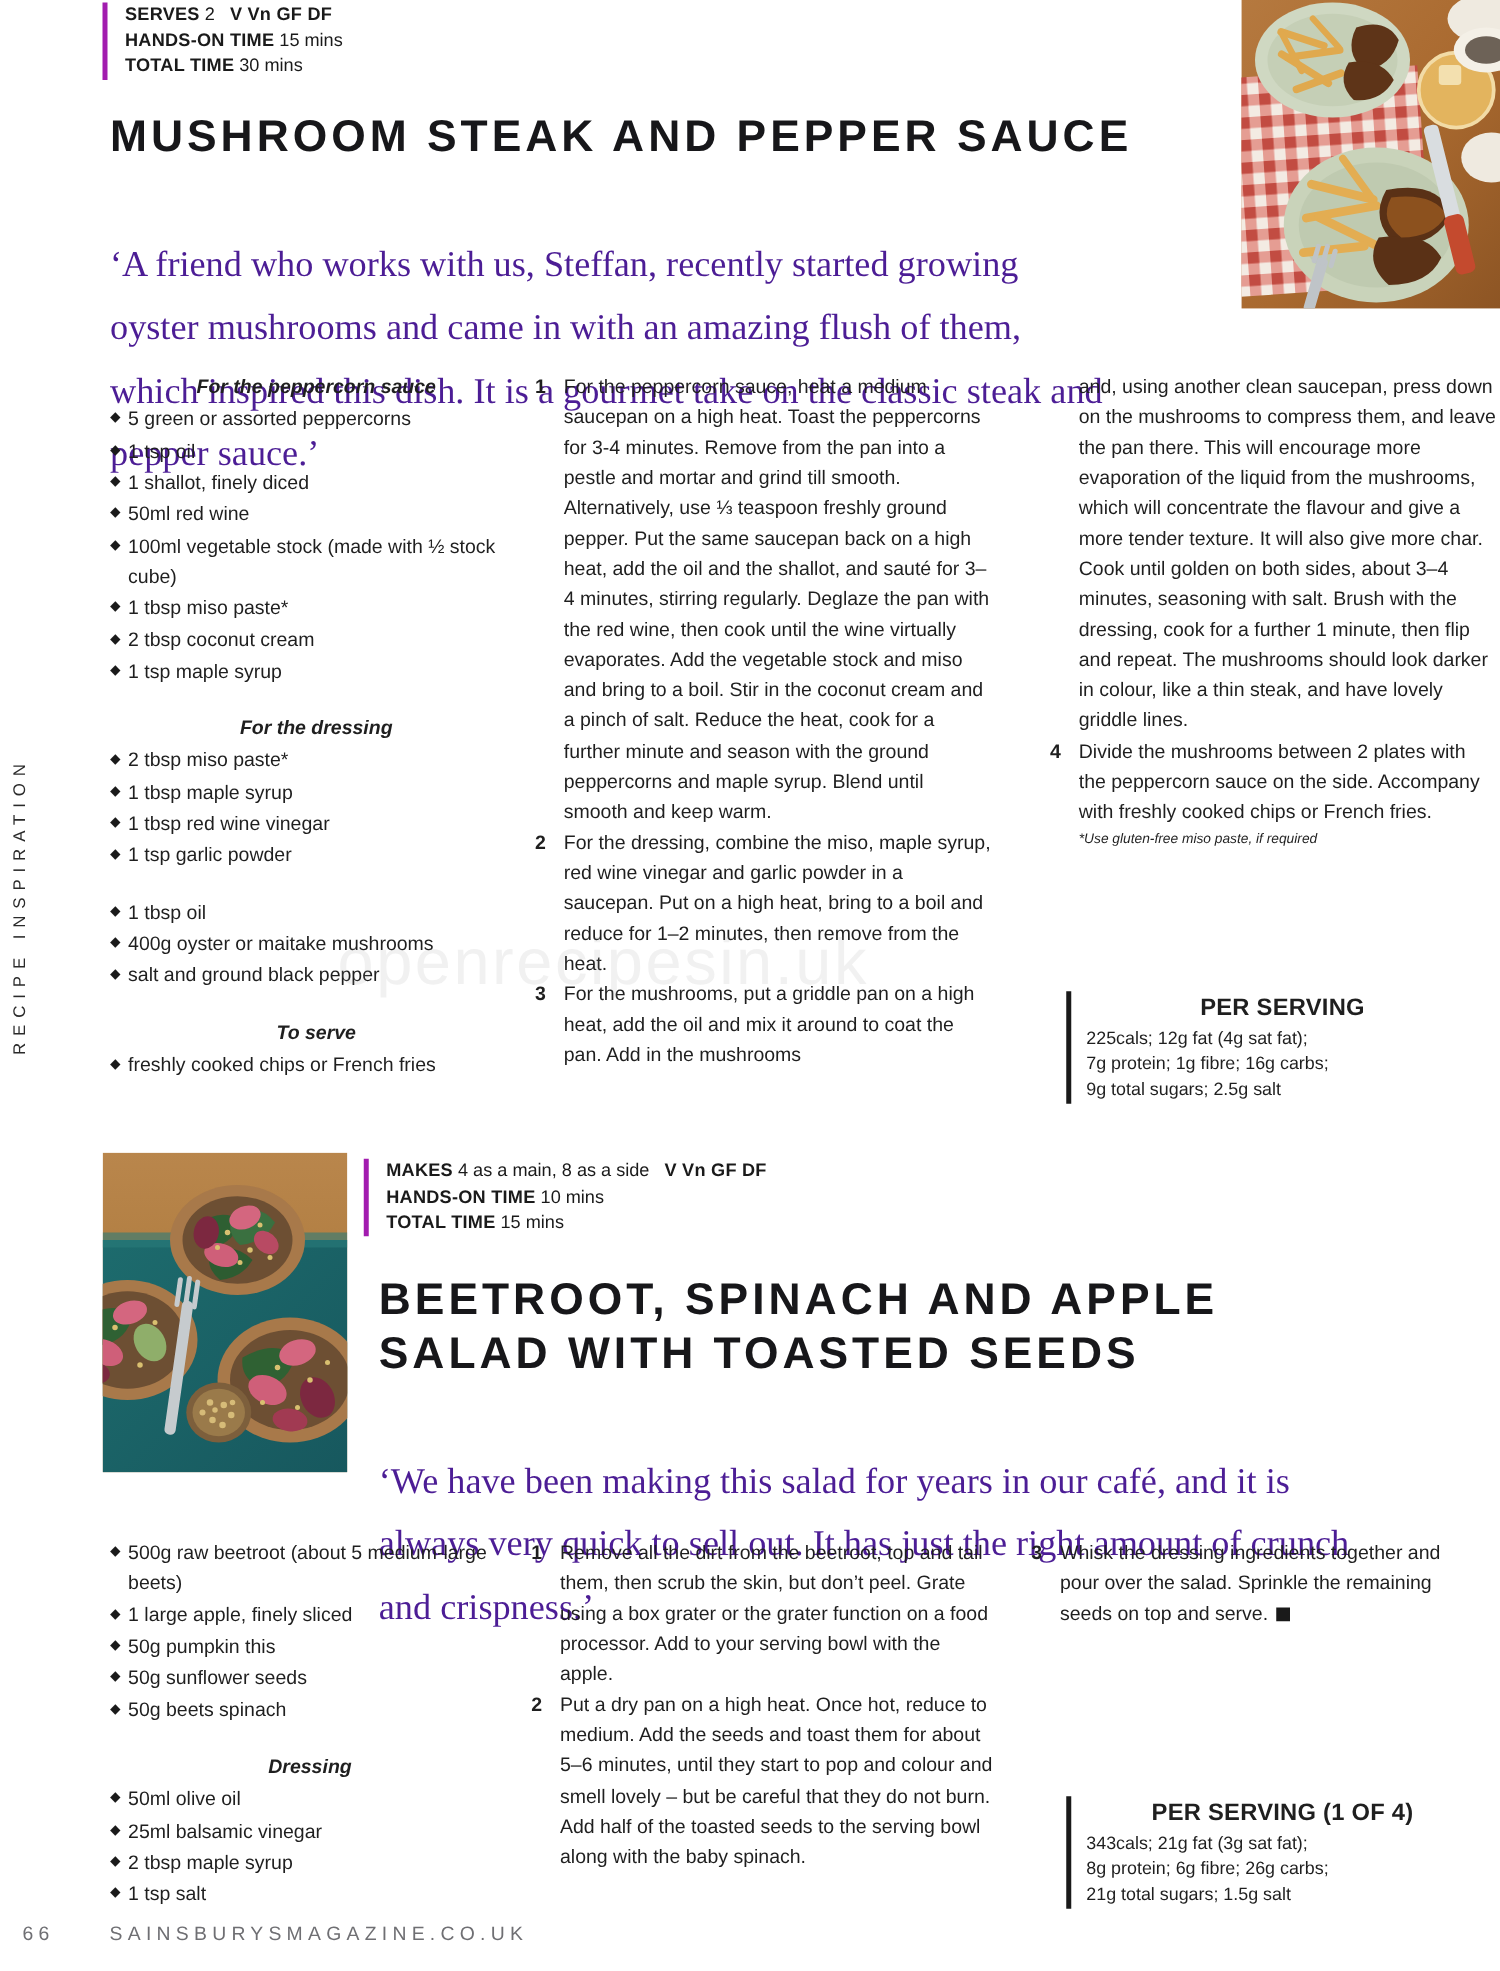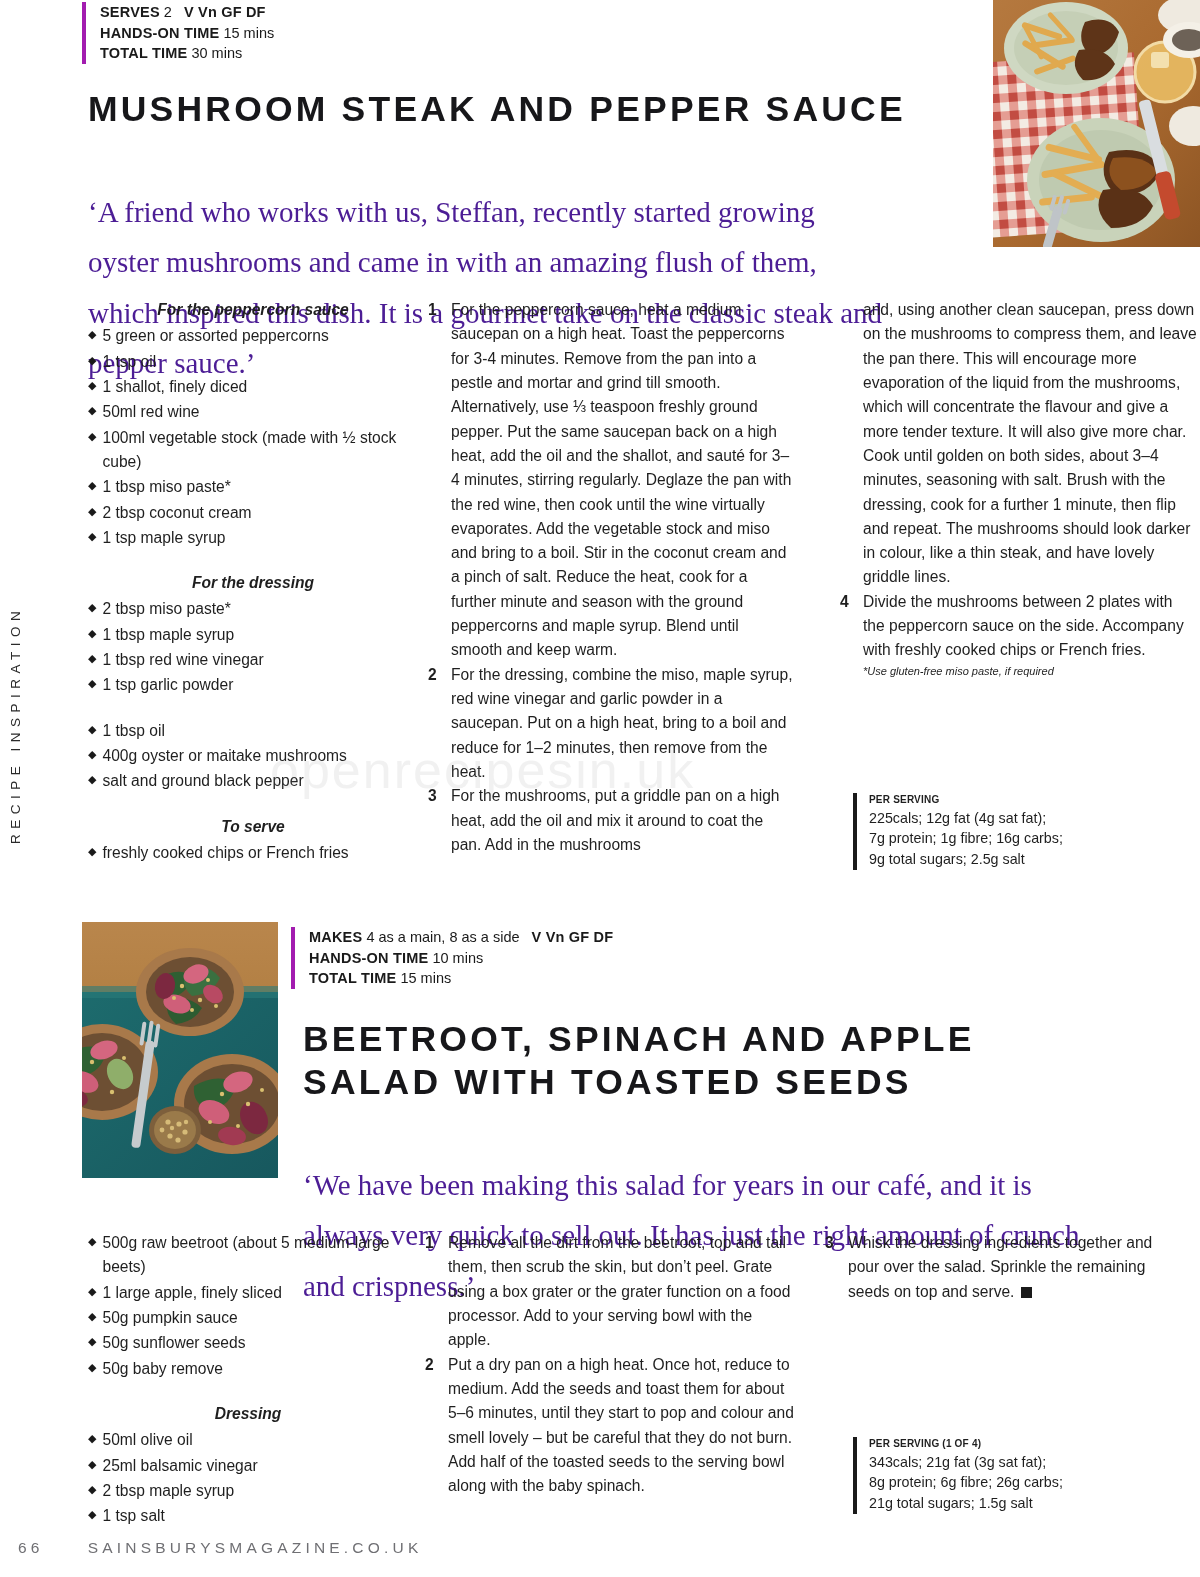--- a/index.html
+++ b/index.html
@@ -86,21 +86,21 @@
 
   
   .nutrition {
     position: absolute;
     padding-left: 12px;
     border-left: 4px solid #1a1a1a;
     font-size: 14.3px;
     line-height: 1.45;
     color: #1f1f1f;
   }
-  .nutrition .nhead { font-weight: 700; letter-spacing: .2px; font-size: 10px; }
+  .nutrition .nhead { font-weight: 700; letter-spacing: .2px; font-size: 19px; text-align: center; }
 
   
   .endmark {
     display: inline-block; width: 11px; height: 11px;
     background: #1a1a1a; margin-left: 7px; vertical-align: -1px;
   }
 
   
   .watermark {
     position: absolute;
@@ -468,29 +468,29 @@
       <div class="ing-item">
           <span class="bullet">◆</span>
           <span class="txt">500g raw beetroot (about 5 medium-large beets)</span>
         </div>
       <div class="ing-item">
           <span class="bullet">◆</span>
           <span class="txt">1 large apple, finely sliced</span>
         </div>
       <div class="ing-item">
           <span class="bullet">◆</span>
-          <span class="txt">50g pumpkin sauce</span>
+          <span class="txt">50g pumpkin this</span>
         </div>
       <div class="ing-item">
           <span class="bullet">◆</span>
           <span class="txt">50g sunflower seeds</span>
         </div>
       <div class="ing-item">
           <span class="bullet">◆</span>
-          <span class="txt">50g baby remove</span>
+          <span class="txt">50g beets spinach</span>
         </div>
     </div>
     <div class="ing-group">
       <div class="ing-head">Dressing</div>
       <div class="ing-item">
           <span class="bullet">◆</span>
           <span class="txt">50ml olive oil</span>
         </div>
       <div class="ing-item">
           <span class="bullet">◆</span>

